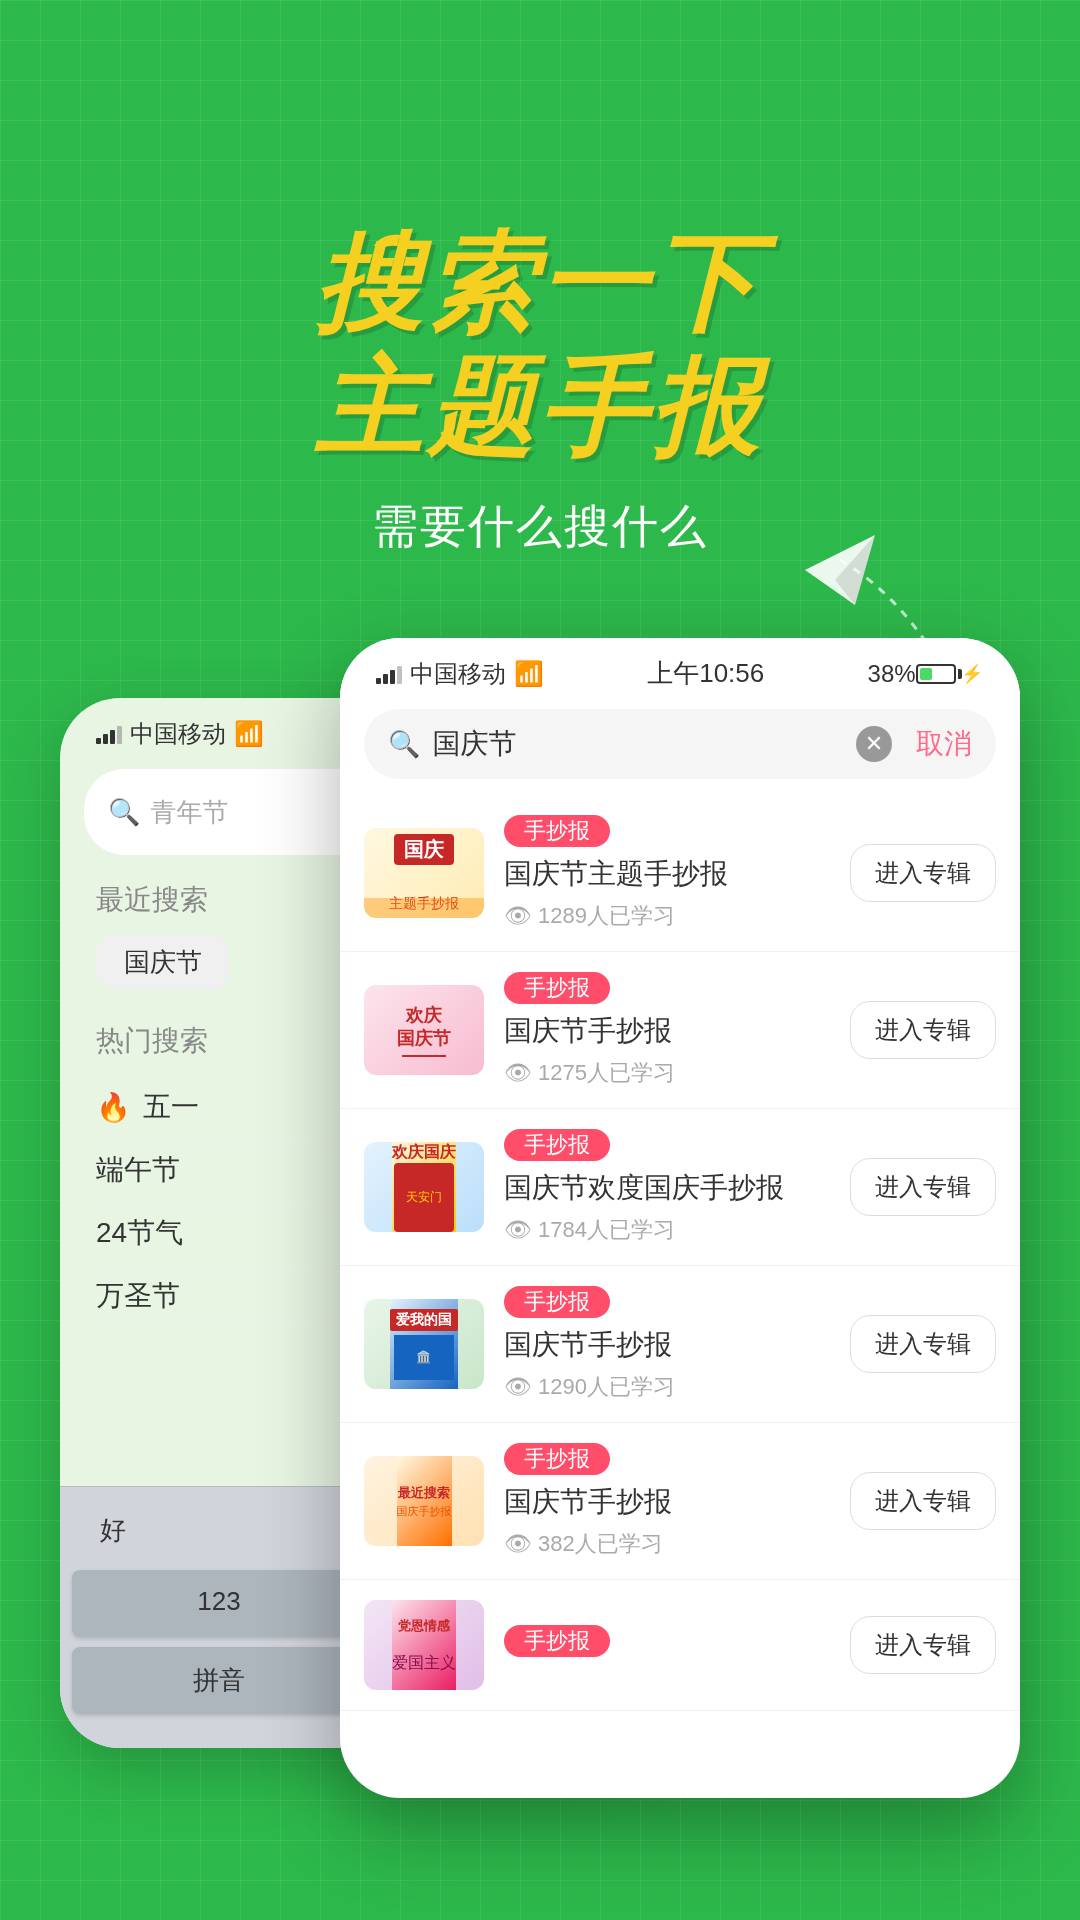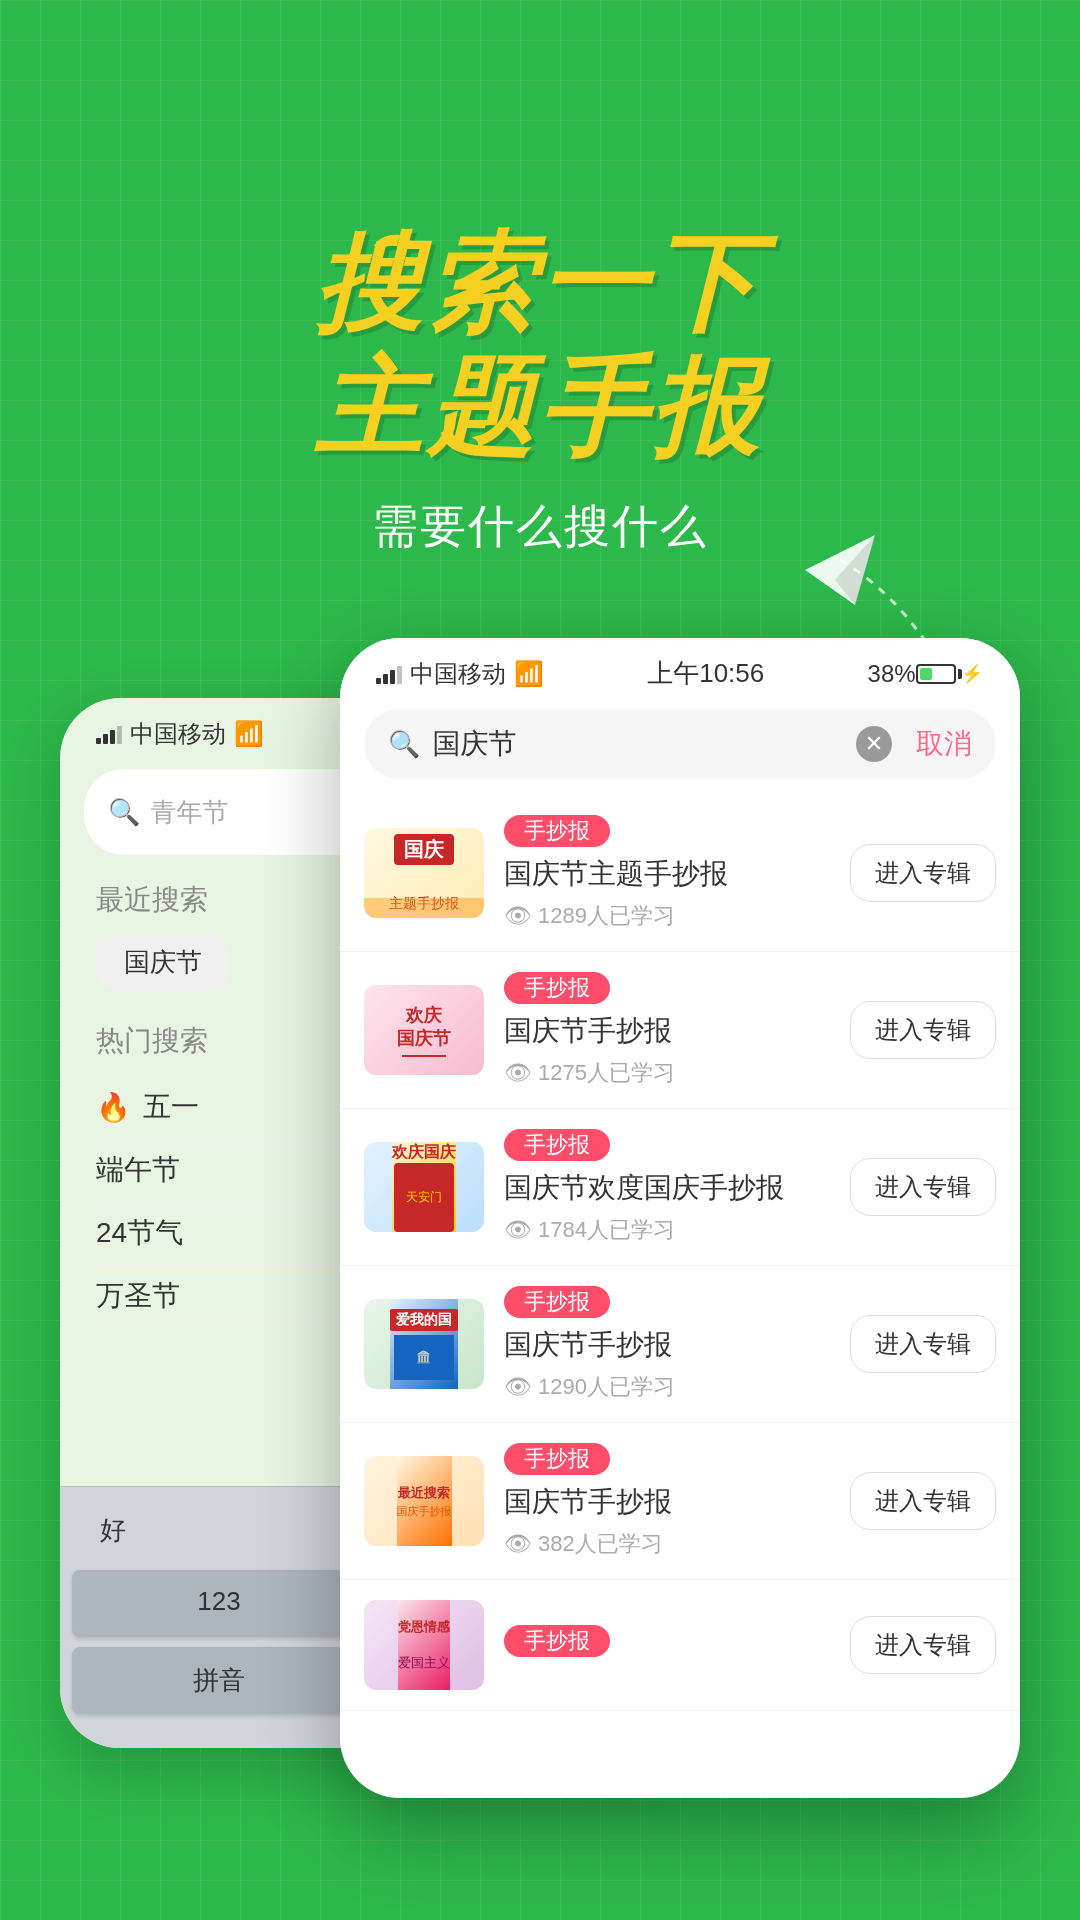--- a/index.html
+++ b/index.html
@@ -601,21 +601,21 @@
               <span>382人已学习</span>
             </div>
           </div>
           <button class="enter-btn">进入专辑</button>
         </div>
 
         <div class="result-item">
           <div class="result-thumb thumb-6">
             <div style="display:flex;flex-direction:column;align-items:center;justify-content:center;height:100%;background:linear-gradient(135deg,#fce4ec,#e91e63);">
               <div style="font-size:13px;color:#c62828;font-weight:bold;text-align:center;">党恩情感</div>
-              <div style="font-size:13px;color:#880e4f;margin-top:18px;">爱国主义</div>
+              <div style="font-size:16px;color:#880e4f;margin-top:18px;">爱国主义</div>
             </div>
           </div>
           <div class="result-info">
             <div class="tag-badge">手抄报</div>
             <div class="result-meta">
               <span></span>
               <span></span>
             </div>
           </div>
           <button class="enter-btn">进入专辑</button>

